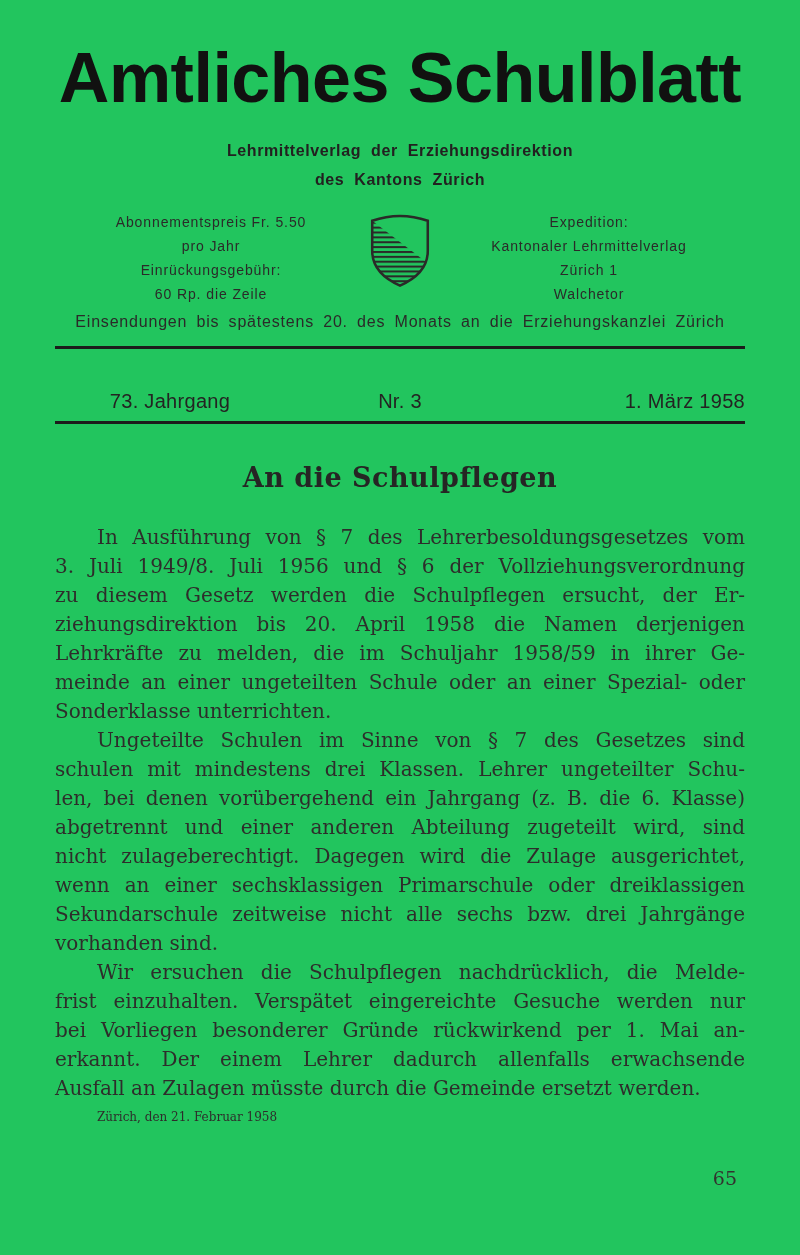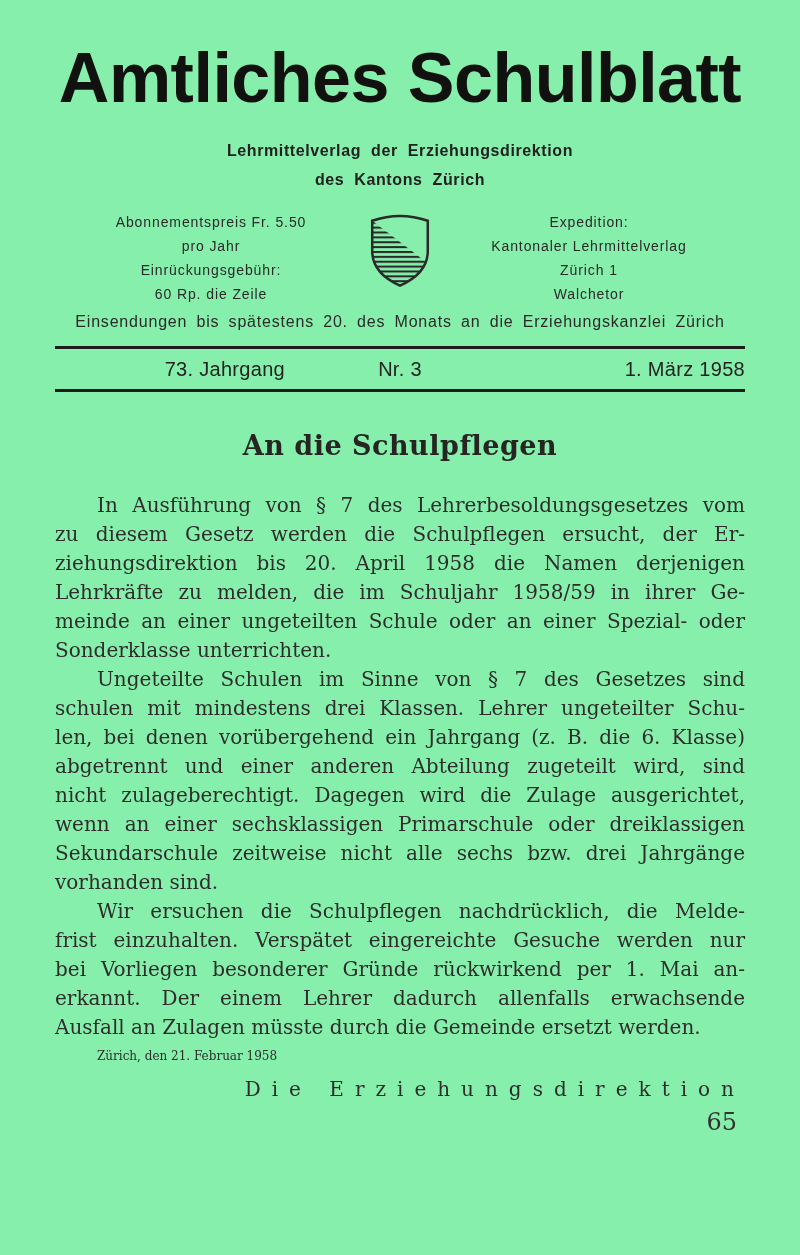--- a/index.html
+++ b/index.html
@@ -1,21 +1,21 @@
 <!DOCTYPE html>
 <html><head>
 <meta charset="utf-8">
 <style>
   html, body { margin: 0; padding: 0; background: #e8e8e6; }
   .page {
     position: relative;
     width: 800px;
     height: 1255px;
     margin: 0 auto;
-    background: #86efac;
+    background: #22c55e;
     box-sizing: border-box;
     padding: 0 55px;
     overflow: hidden;
     color: #1e1e1e;
     font-family: "Liberation Sans", sans-serif;
   }
 
   
   .title {
     margin: 0;
@@ -76,21 +76,21 @@
   .rule-top { margin-top: 14px; }
 
   .issue-row {
     display: flex;
     align-items: baseline;
     padding: 9px 0 8px 0;
     font-size: 20px;
     letter-spacing: 0.3px;
     color: #242322;
   }
-  .issue-row .vol  { flex: 1; text-align: right; }
+  .issue-row .vol  { flex: 1; text-align: center; margin-top: 32px; }
   .issue-row .num  { flex: 1; text-align: center; }
   .issue-row .date { flex: 1; text-align: right; }
 
   
   .heading {
     margin: 36px 0 0 0;
     text-align: center;
     font-family: "DejaVu Serif", serif;
     font-weight: bold;
     font-size: 27px;
@@ -123,25 +123,25 @@
   .signature {
     margin-top: 4px;
     font-family: "DejaVu Serif", serif;
     font-size: 20px;
     line-height: 29px;
     letter-spacing: 11px;
     text-align: right;
     color: #2e2d2b;
   }
   .pagenum {
-    margin-top: 4px;
+    margin-top: 35px;
     text-align: right;
     padding-right: 8px;
     font-family: "DejaVu Serif", serif;
-    font-size: 24px;
+    font-size: 19px;
     color: #33322f;
   }
 </style>
 </head>
 <body>
 
 <div class="page">
 
   <h1 class="title">Amtliches Schulblatt</h1>
 
@@ -189,20 +189,21 @@
     <span class="date">1. März 1958</span>
   </div>
 
   <div class="rule"></div>
 
   <h2 class="heading">An die Schulpflegen</h2>
 
   <div class="body" id="article-body">
       <div class="para">
         <div class="line indent">In Ausführung von § 7 des Lehrerbesoldungsgesetzes vom</div>
+        <div class="line">3. Juli 1949/8. Juli 1956 und § 6 der Vollziehungsverordnung</div>
         <div class="line">zu diesem Gesetz werden die Schulpflegen ersucht, der Er-</div>
         <div class="line">ziehungsdirektion bis 20. April 1958 die Namen derjenigen</div>
         <div class="line">Lehrkräfte zu melden, die im Schuljahr 1958/59 in ihrer Ge-</div>
         <div class="line">meinde an einer ungeteilten Schule oder an einer Spezial- oder</div>
         <div class="line last">Sonderklasse unterrichten.</div>
       </div>
       <div class="para">
         <div class="line indent">Ungeteilte Schulen im Sinne von § 7 des Gesetzes sind</div>
         <div class="line">schulen mit mindestens drei Klassen. Lehrer ungeteilter Schu-</div>
         <div class="line">len, bei denen vorübergehend ein Jahrgang (z. B. die 6. Klasse)</div>
@@ -215,17 +216,16 @@
       <div class="para">
         <div class="line indent">Wir ersuchen die Schulpflegen nachdrücklich, die Melde-</div>
         <div class="line">frist einzuhalten. Verspätet eingereichte Gesuche werden nur</div>
         <div class="line">bei Vorliegen besonderer Gründe rückwirkend per 1. Mai an-</div>
         <div class="line">erkannt. Der einem Lehrer dadurch allenfalls erwachsende</div>
         <div class="line last">Ausfall an Zulagen müsste durch die Gemeinde ersetzt werden.</div>
       </div>
     </div>
 
   <div class="dateline">Zürich, den 21. Februar 1958</div>
-  <div class="signature">Die Erziehungsdirektion</div>
 
   <div class="pagenum">65</div>
 
 </div>
 
 </body></html>

